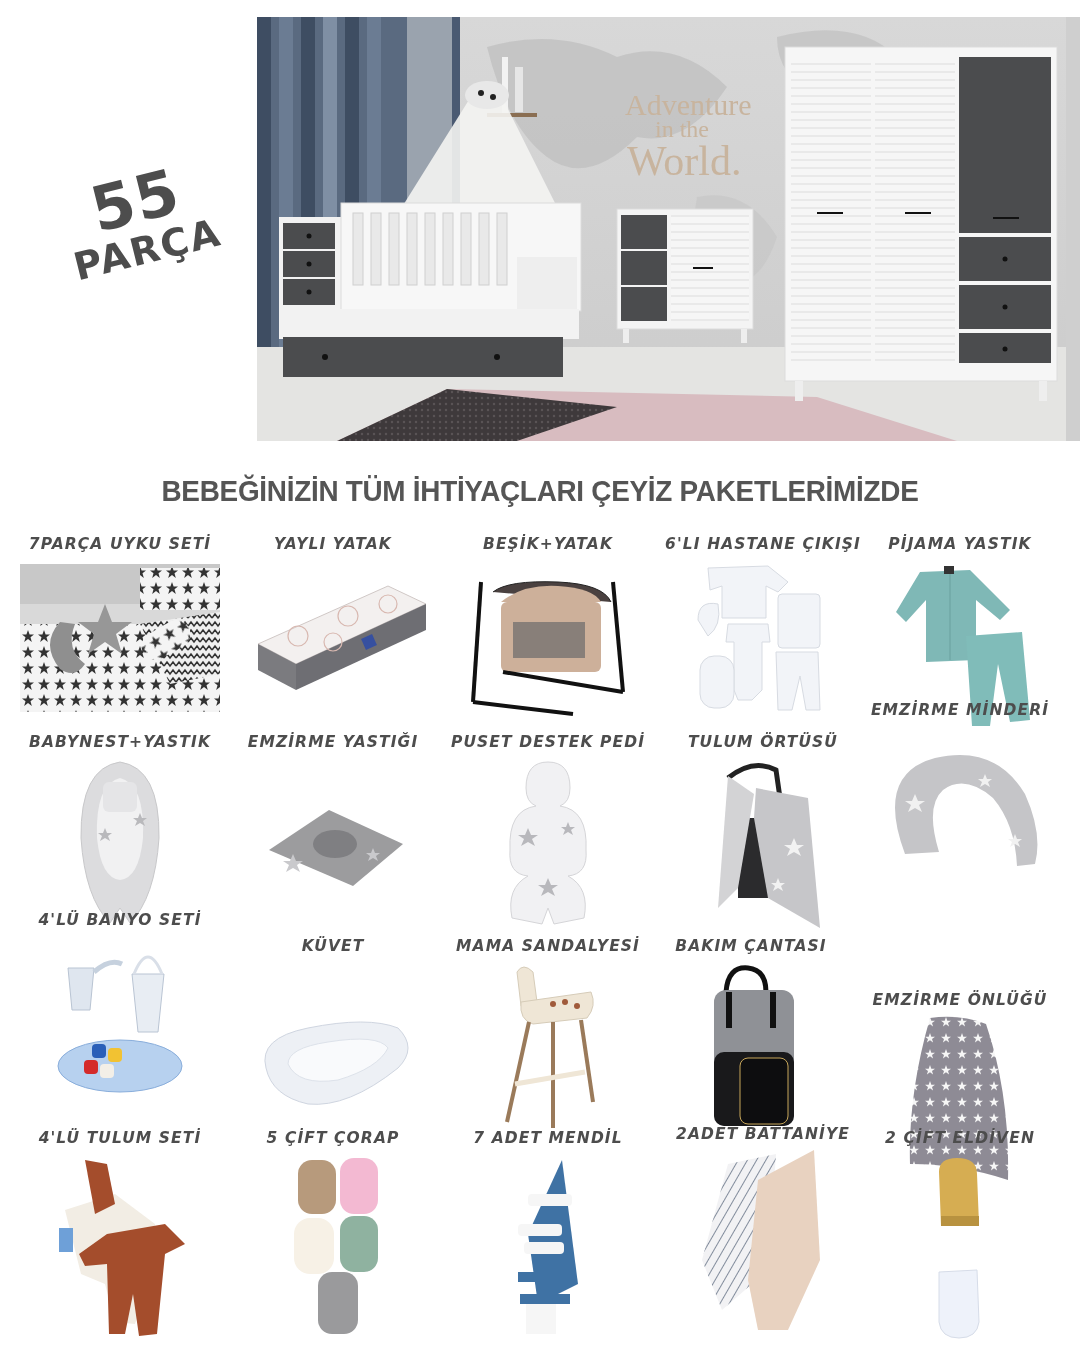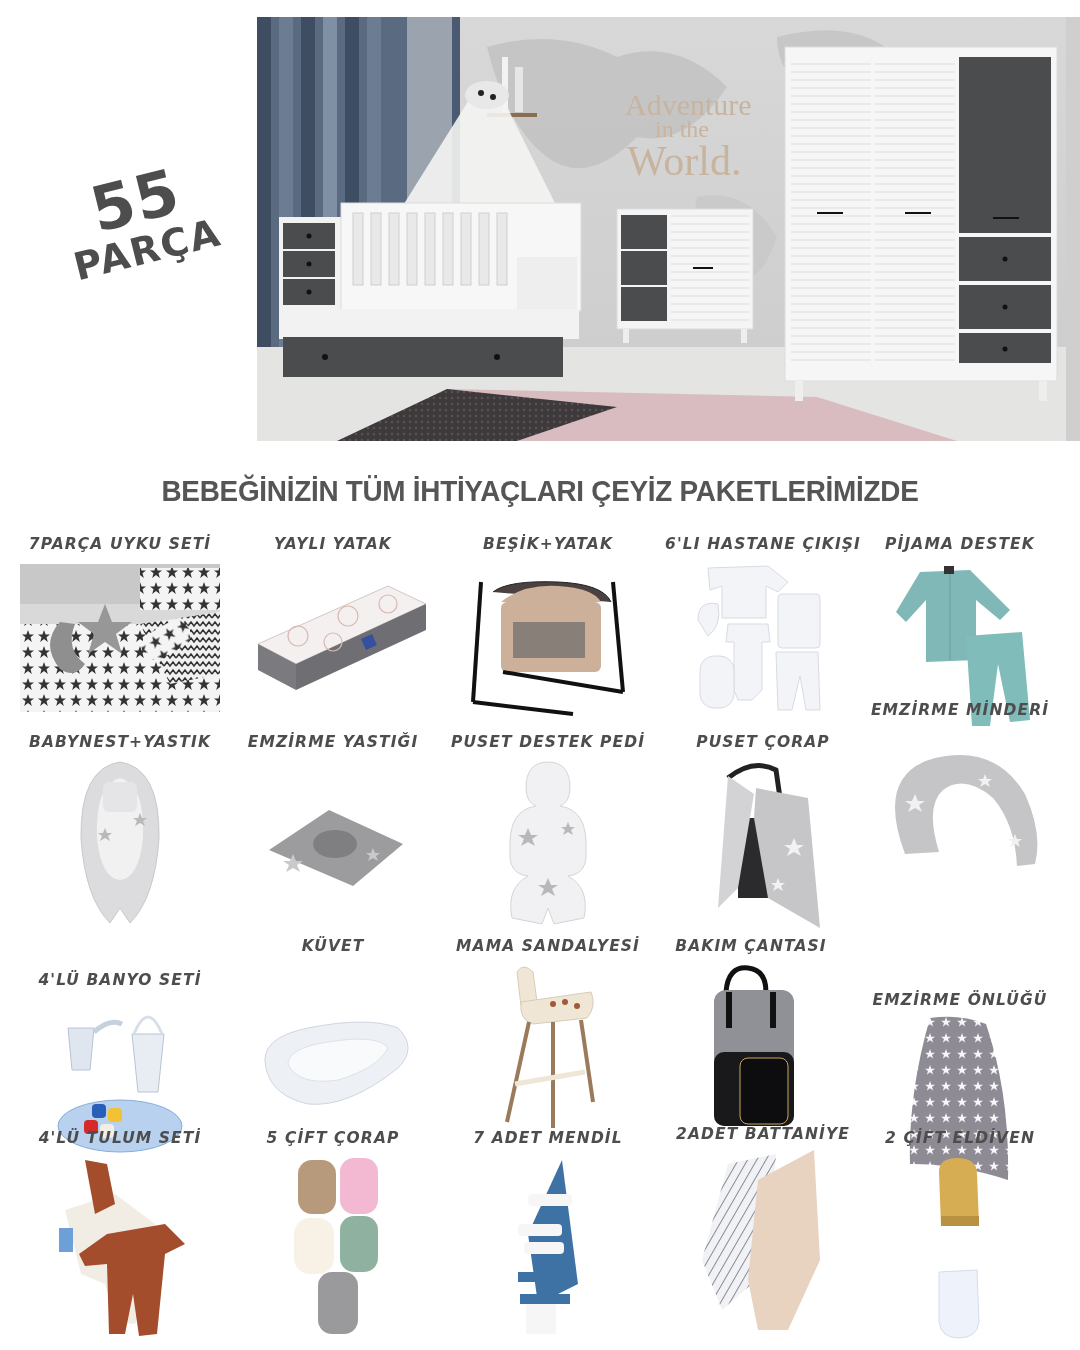--- a/index.html
+++ b/index.html
@@ -198,21 +198,21 @@
         <rect x="90" y="34" width="42" height="54" rx="4"></rect>
         <path d="M40 64 L80 64 L82 82 L74 82 L74 130 L64 140 L50 140 L46 130 L46 82 L38 82 Z"></path>
         <rect x="12" y="96" width="34" height="52" rx="14"></rect>
         <path d="M88 92 L130 92 L132 150 L118 150 L112 116 L104 150 L90 150 Z"></path>
       </g>
     </svg>
   </div>
 </div>
 
 <div class="cell" style="left:852px;top:532px;">
-  <span class="label">PİJAMA DESTEK</span>
+  <span class="label">PİJAMA YASTIK</span>
   <div class="pic" style="width:160px;height:170px;margin-top:4px;">
     <svg width="160" height="170" viewBox="0 0 160 170">
       <path d="M40 12 L90 10 L130 50 L120 60 L96 40 L96 100 L46 102 L46 40 L26 62 L16 52 Z" fill="#7fb8b6"></path>
       <line x1="70" y1="14" x2="70" y2="100" stroke="#6aa09e"></line>
       <rect x="64" y="6" width="10" height="8" fill="#333"></rect>
       <path d="M86 76 L142 72 L150 160 L130 162 L118 104 L110 166 L92 166 Z" fill="#80bcb9"></path>
     </svg>
   </div>
 </div>
 
@@ -253,21 +253,21 @@
       <g fill="#b8b8bc">
           <polygon points="30,70 33,77 40,77 34,81 37,88 30,84 23,88 26,81 20,77 27,77"></polygon>
           <polygon points="70,64 72,69 77,69 73,72 75,77 70,74 65,77 67,72 63,69 68,69"></polygon>
           <polygon points="50,120 53,127 60,127 54,131 57,138 50,134 43,138 46,131 40,127 47,127"></polygon>
         </g>
     </svg>
   </div>
 </div>
 
 <div class="cell" style="left:655px;top:730px;">
-  <span class="label">PUSET ÇORAP</span>
+  <span class="label">TULUM ÖRTÜSÜ</span>
   <div class="pic" style="width:130px;height:175px;margin-top:4px;">
     <svg width="130" height="175" viewBox="0 0 130 175">
       <path d="M30 20 Q55 0 78 12 L82 40" fill="none" stroke="#222" stroke-width="5"></path>
       <rect x="40" y="60" width="40" height="80" fill="#2b2b2d"></rect>
       <path d="M30 18 L20 150 L40 130 L56 36 Z" fill="#d3d3d5"></path>
       <path d="M58 30 L110 40 L122 170 L70 140 L56 60 Z" fill="#c6c6c9"></path>
       <g fill="#f2f2f2">
           <polygon points="96,80 99,87 106,87 100,91 103,98 96,94 89,98 92,91 86,87 93,87"></polygon>
           <polygon points="80,120 82,125 87,125 83,128 85,133 80,130 75,133 77,128 73,125 78,125"></polygon>
         </g>
@@ -282,21 +282,21 @@
       <path d="M30 120 Q0 40 60 24 Q120 10 150 60 Q168 100 160 130 L142 132 Q140 90 118 64 Q90 40 68 56 Q50 72 64 118 Z" fill="#c5c5c8"></path>
       <g fill="#f1f1f1">
           <polygon points="40,60 43,67 50,67 44,71 47,78 40,74 33,78 36,71 30,67 37,67"></polygon>
           <polygon points="110,40 112,45 117,45 113,48 115,53 110,50 105,53 107,48 103,45 108,45"></polygon>
           <polygon points="140,100 142,105 147,105 143,108 145,113 140,110 135,113 137,108 133,105 138,105"></polygon>
         </g>
     </svg>
   </div>
 </div>
 
-<div class="cell" style="left:12px;top:968px;">
+<div class="cell" style="left:12px;top:908px;">
   <span class="label">4'LÜ BANYO SETİ</span>
   <div class="pic" style="width:160px;height:160px;margin-top:6px;">
     <svg width="160" height="160" viewBox="0 0 160 160">
       <path d="M28 30 L54 30 L50 72 L32 72 Z" fill="#dfe6ef" stroke="#b9c4d3"></path>
       <path d="M54 34 Q70 20 82 26" stroke="#c6d1de" stroke-width="5" fill="none"></path>
       <path d="M92 36 L124 36 L118 94 L98 94 Z" fill="#e8edf3" stroke="#b9c4d3"></path>
       <path d="M94 36 Q108 2 122 36" stroke="#d9dfe8" stroke-width="3" fill="none"></path>
       <ellipse cx="80" cy="128" rx="62" ry="26" fill="#b7d1ef" stroke="#88addb"></ellipse>
       <rect x="52" y="106" width="14" height="14" rx="4" fill="#2a5fb8"></rect>
       <rect x="68" y="110" width="14" height="14" rx="4" fill="#f2c232"></rect>

